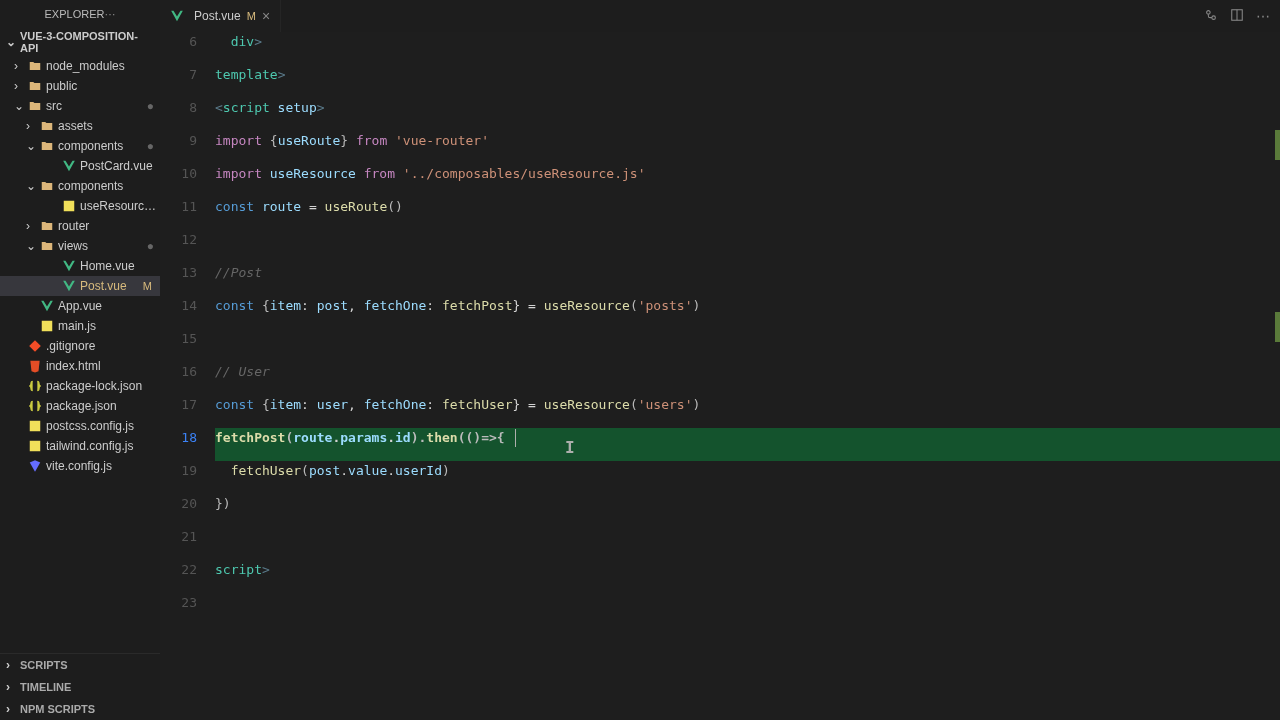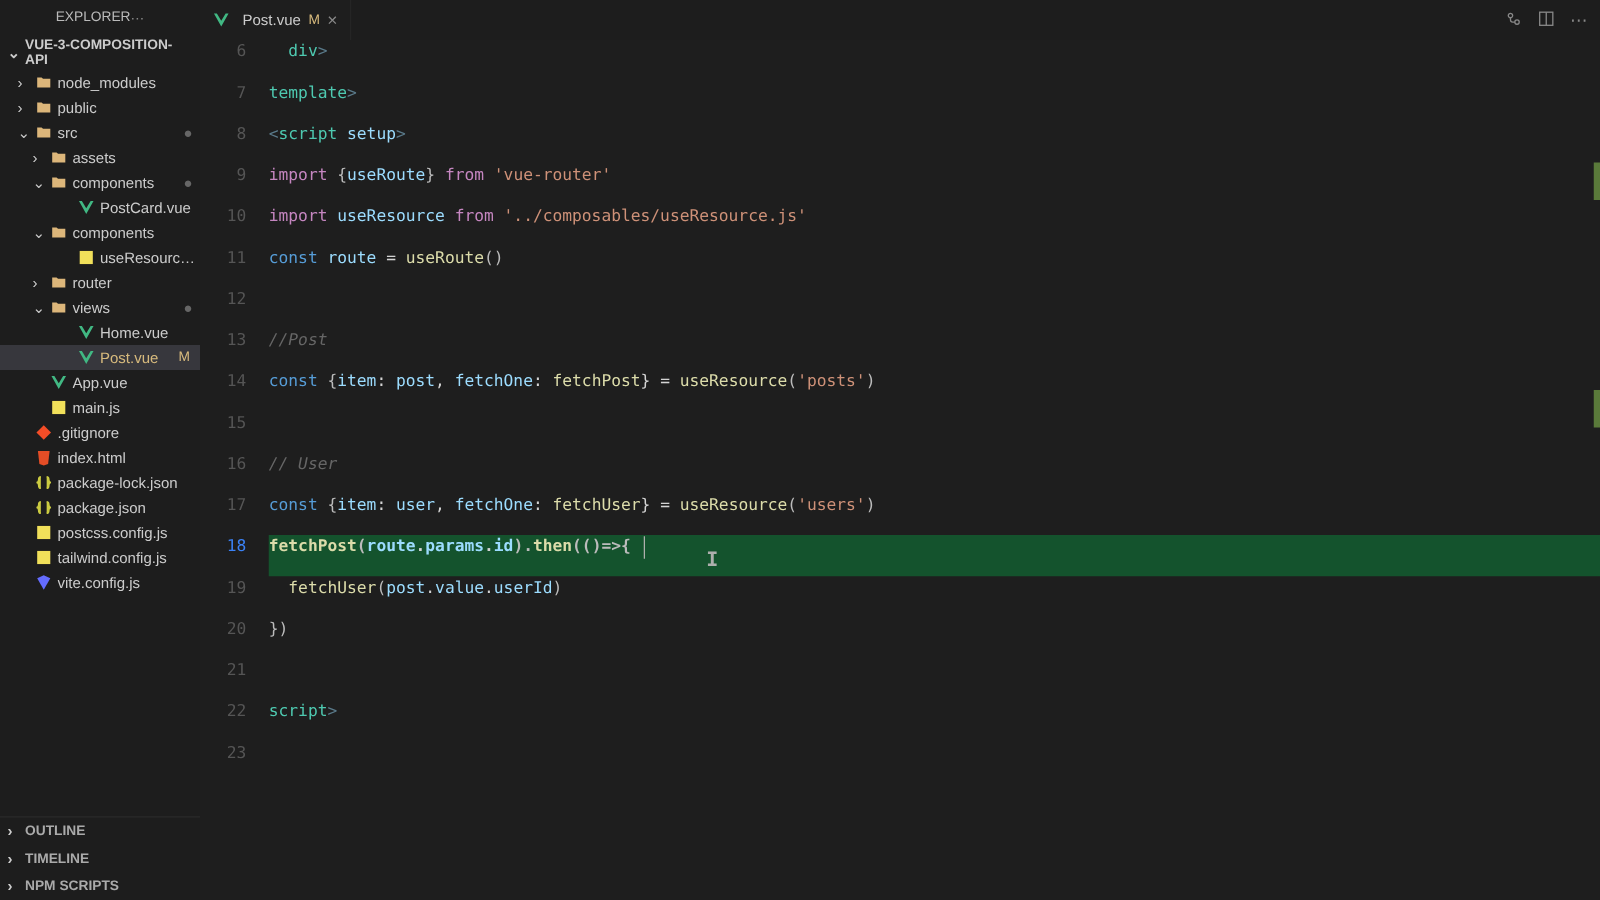--- a/index.html
+++ b/index.html
@@ -375,21 +375,21 @@
           <svg viewBox="0 0 24 24">
             <path class="vite-purple" d="M12 2l9 4-9 16-9-16z"></path>
           </svg>
         </span>
         <span class="label">vite.config.js</span>
       </div>
     </div>
   <div class="bottom-sections">
     <div class="bottom-section">
         <span class="chevron">›</span>
-        <span>OUTLINE</span>
+        <span>SCRIPTS</span>
       </div>
     <div class="bottom-section">
         <span class="chevron">›</span>
         <span>TIMELINE</span>
       </div>
     <div class="bottom-section">
         <span class="chevron">›</span>
         <span>NPM SCRIPTS</span>
       </div>
   </div>

